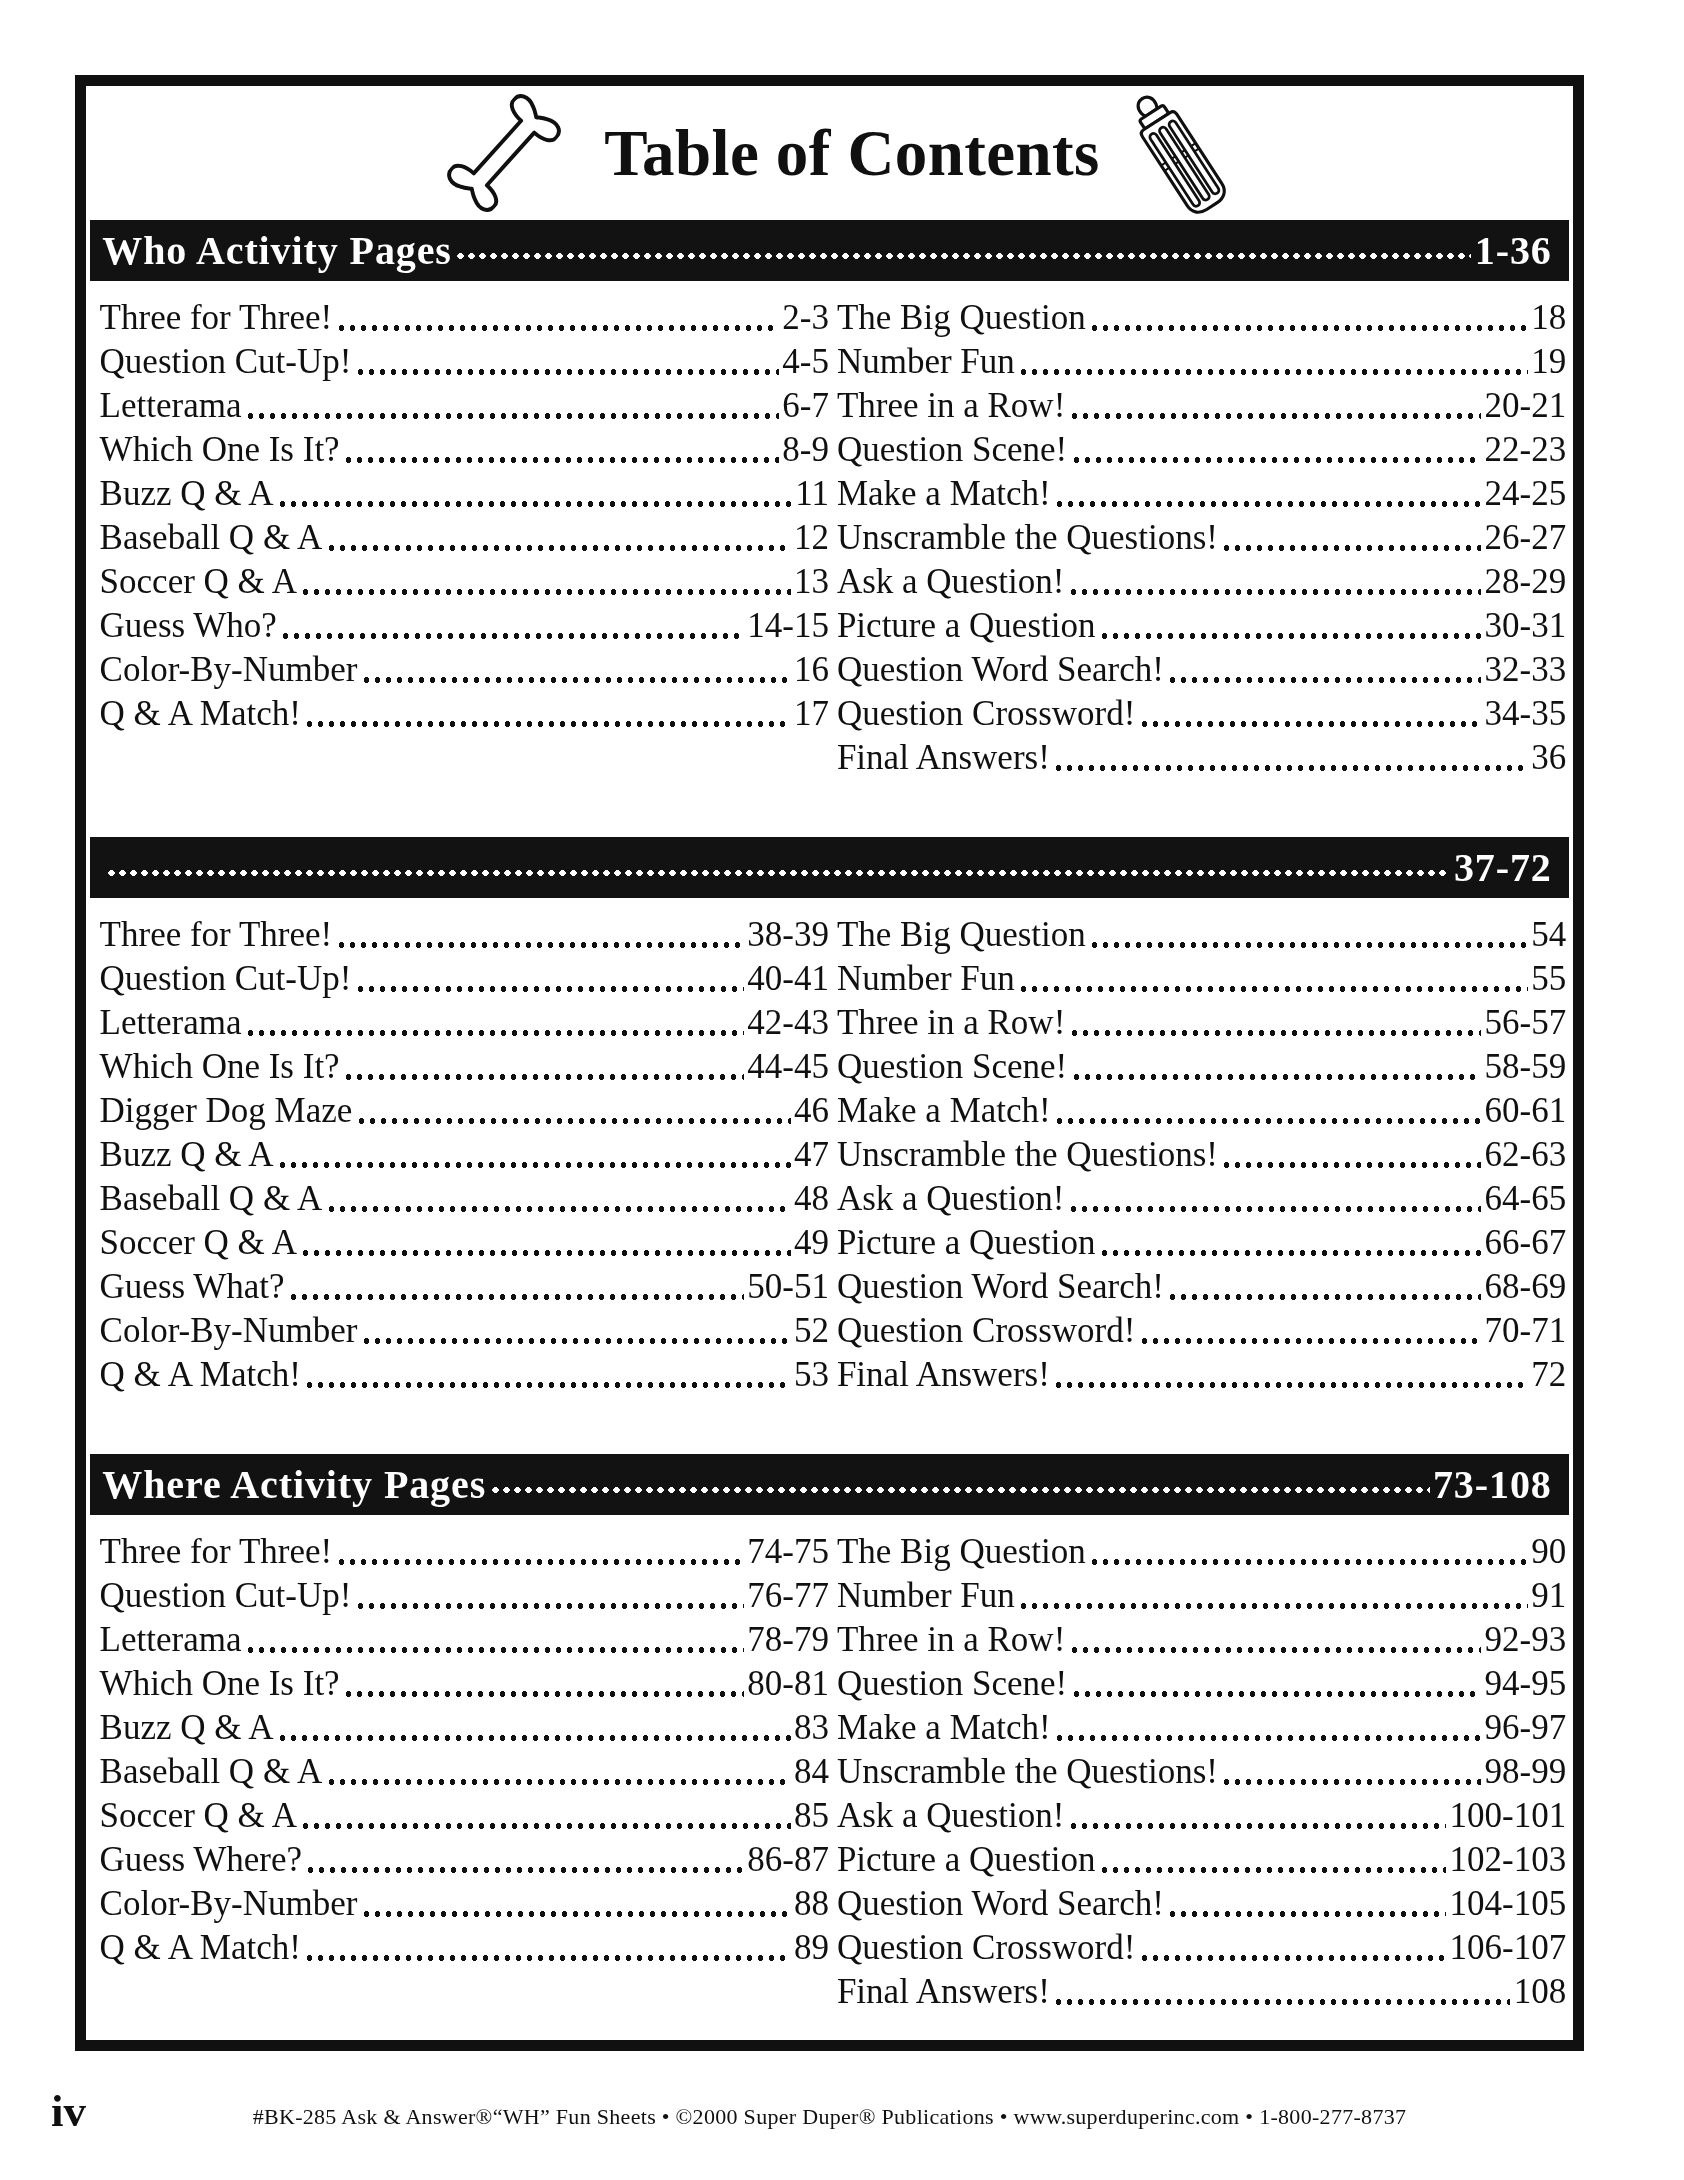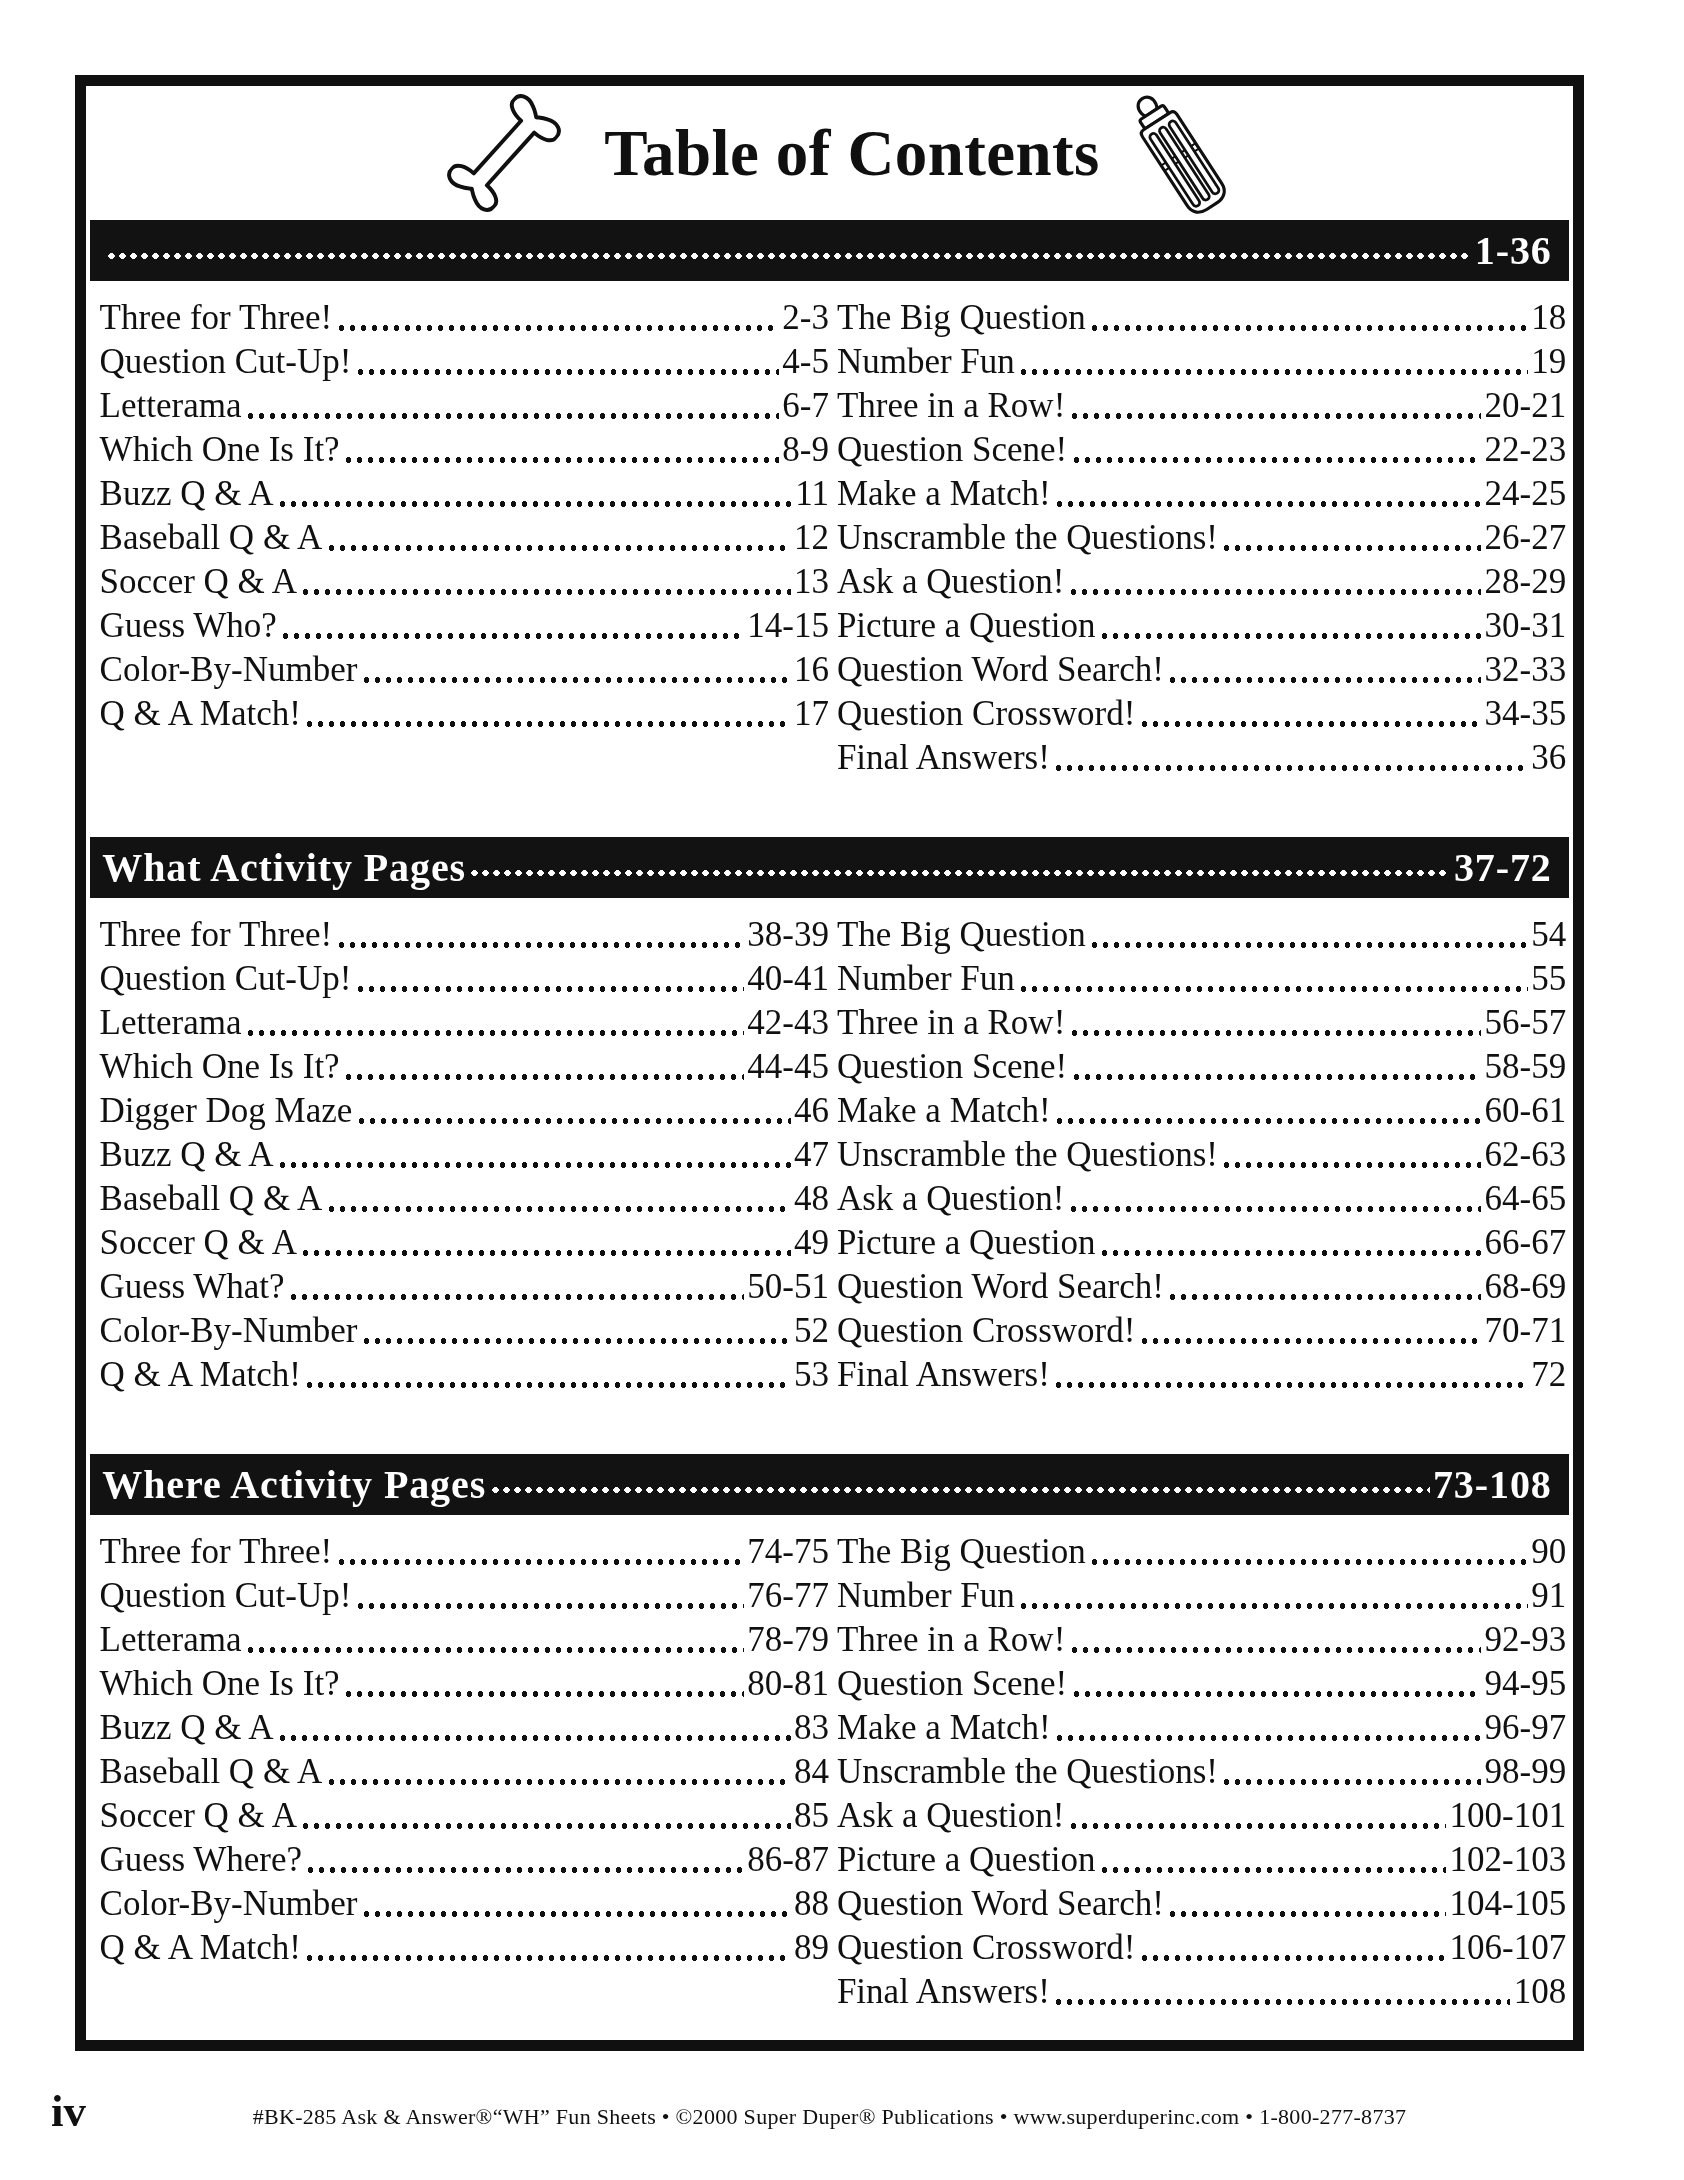--- a/index.html
+++ b/index.html
@@ -114,20 +114,21 @@
         <rect class="ink" stroke-width="3.5" x="23" y="48" width="9" height="108" rx="4.5"></rect>
         <rect class="ink" stroke-width="3.5" x="37.5" y="48" width="9" height="108" rx="4.5"></rect>
         <rect class="ink" stroke-width="3.5" x="52" y="48" width="9" height="108" rx="4.5"></rect>
       </svg>
     </div>
   </div>
 
   <div>
       <section class="toc-section">
         <div class="bar">
+          <span class="bar-title">Who Activity Pages</span>
           <span class="dots dots-white"></span>
           <span class="bar-range">1-36</span>
         </div>
         <div class="cols">
           <div class="col">
             <div class="entry">
               <span class="entry-label">Three for Three!</span>
               <span class="dots"></span>
               <span class="entry-pages">2-3</span>
             </div>
@@ -231,21 +232,20 @@
             <div class="entry">
               <span class="entry-label">Final Answers!</span>
               <span class="dots"></span>
               <span class="entry-pages">36</span>
             </div>
           </div>
         </div>
       </section>
       <section class="toc-section">
         <div class="bar">
-          <span class="bar-title">What Activity Pages</span>
           <span class="dots dots-white"></span>
           <span class="bar-range">37-72</span>
         </div>
         <div class="cols">
           <div class="col">
             <div class="entry">
               <span class="entry-label">Three for Three!</span>
               <span class="dots"></span>
               <span class="entry-pages">38-39</span>
             </div>

